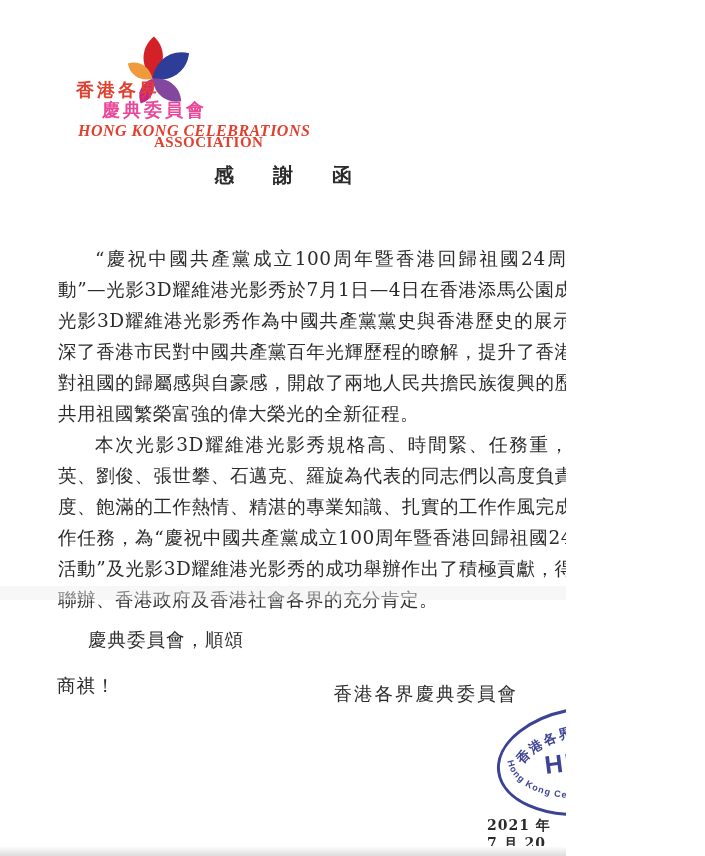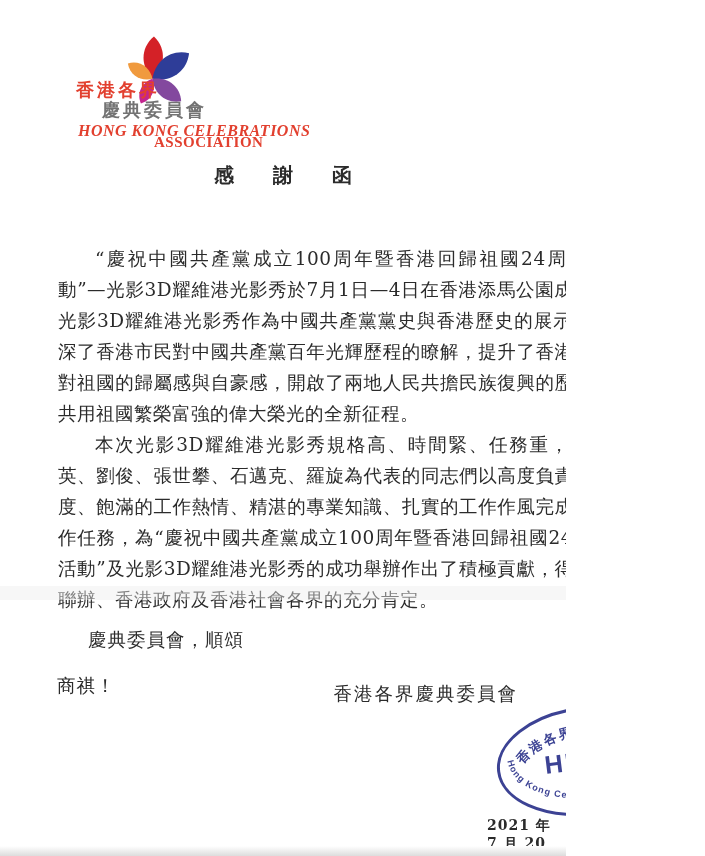--- a/index.html
+++ b/index.html
@@ -48,21 +48,21 @@
       </defs>
       <g transform="translate(58,78)">
         <use href="#petal" fill="#d42127" transform="rotate(2) scale(1.02)"></use>
         <use href="#petal" fill="#f09a3e" transform="rotate(-58) scale(0.70)"></use>
         <use href="#petal" fill="#2e3d98" transform="rotate(55) scale(1.08)"></use>
         <use href="#petal" fill="#83489e" transform="rotate(128) scale(0.88)"></use>
         <use href="#petal" fill="#c4258f" transform="rotate(-155) scale(0.66)"></use>
       </g>
     </svg>
     <div class="cn1" style="color:#e2402f">香港各界</div>
-    <div class="cn2" style="color:#737373">慶典委員會</div>
+    <div class="cn2" style="color:#ec4899">慶典委員會</div>
     <div class="en1" style="color:#e2402f">HONG KONG CELEBRATIONS</div>
     <div class="en2" style="color:#e2402f">ASSOCIATION</div>
   </div>
 
   <div class="title">感 謝 函</div>
 
   <div class="body">
     <p>“慶祝中國共產黨成立100周年暨香港回歸祖國24周年系列活動”—光影3D耀維港光影秀於7月1日—4日在香港添馬公園成功舉辦。光影3D耀維港光影秀作為中國共產黨黨史與香港歷史的展示視窗，加深了香港市民對中國共產黨百年光輝歷程的瞭解，提升了香港市民群眾對祖國的歸屬感與自豪感，開啟了兩地人民共擔民族復興的歷史責任、共用祖國繁榮富強的偉大榮光的全新征程。</p>
     <p>本次光影3D耀維港光影秀規格高、時間緊、任務重，貴司以蘇英、劉俊、張世攀、石邁克、羅旋為代表的同志們以高度負責的工作態度、飽滿的工作熱情、精湛的專業知識、扎實的工作作風完成了各項工作任務，為“慶祝中國共產黨成立100周年暨香港回歸祖國24周年系列活動”及光影3D耀維港光影秀的成功舉辦作出了積極貢獻，得到香港中聯辦、香港政府及香港社會各界的充分肯定。</p>
   </div>

